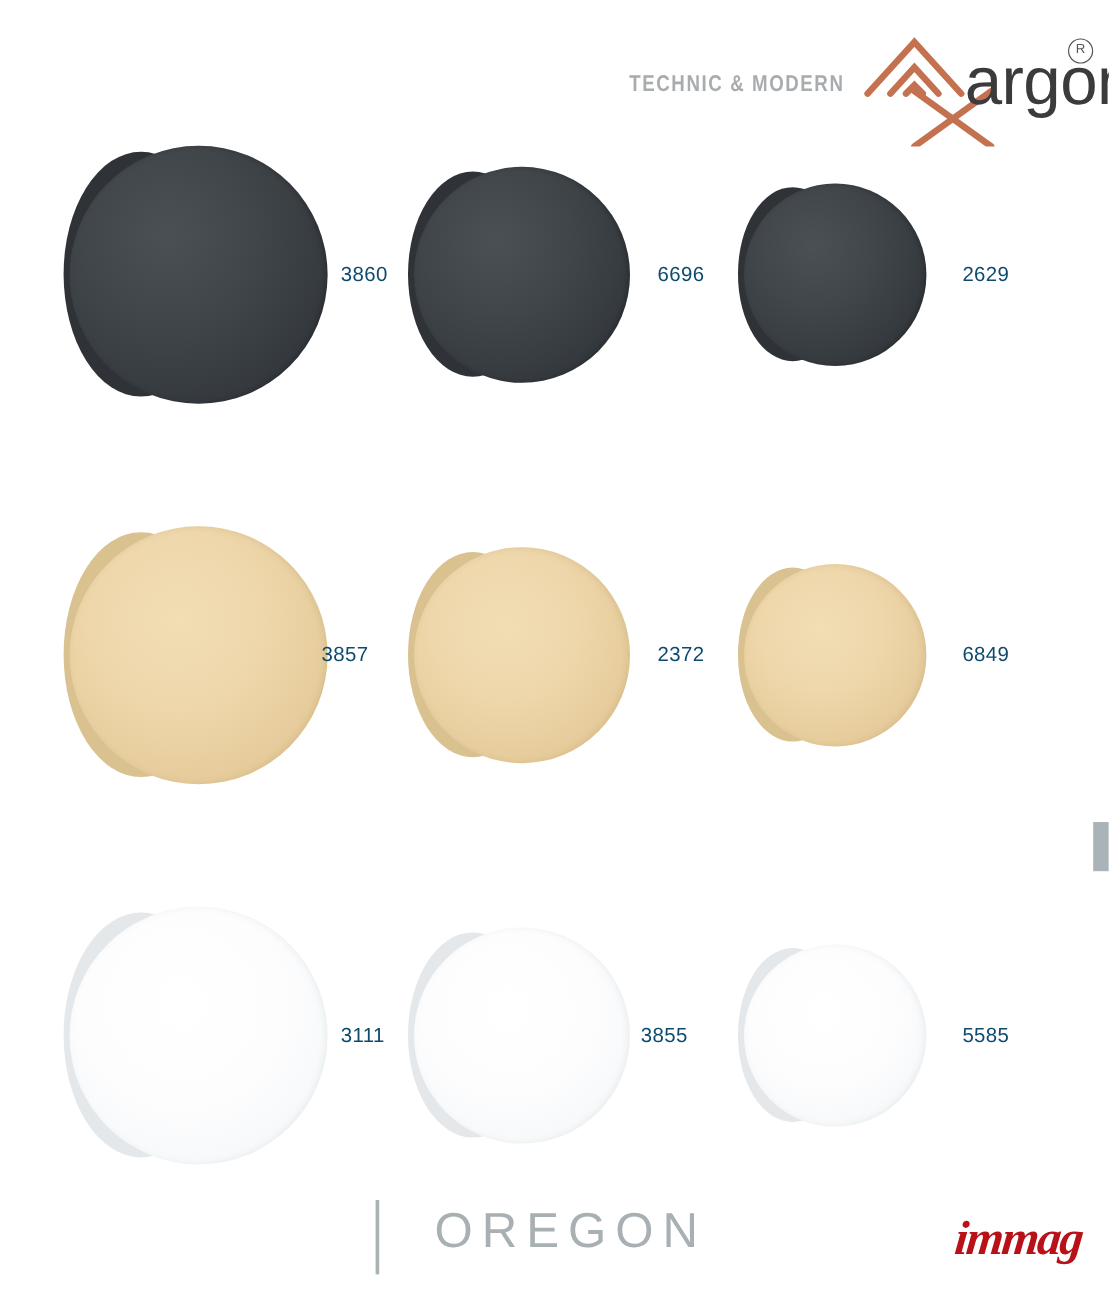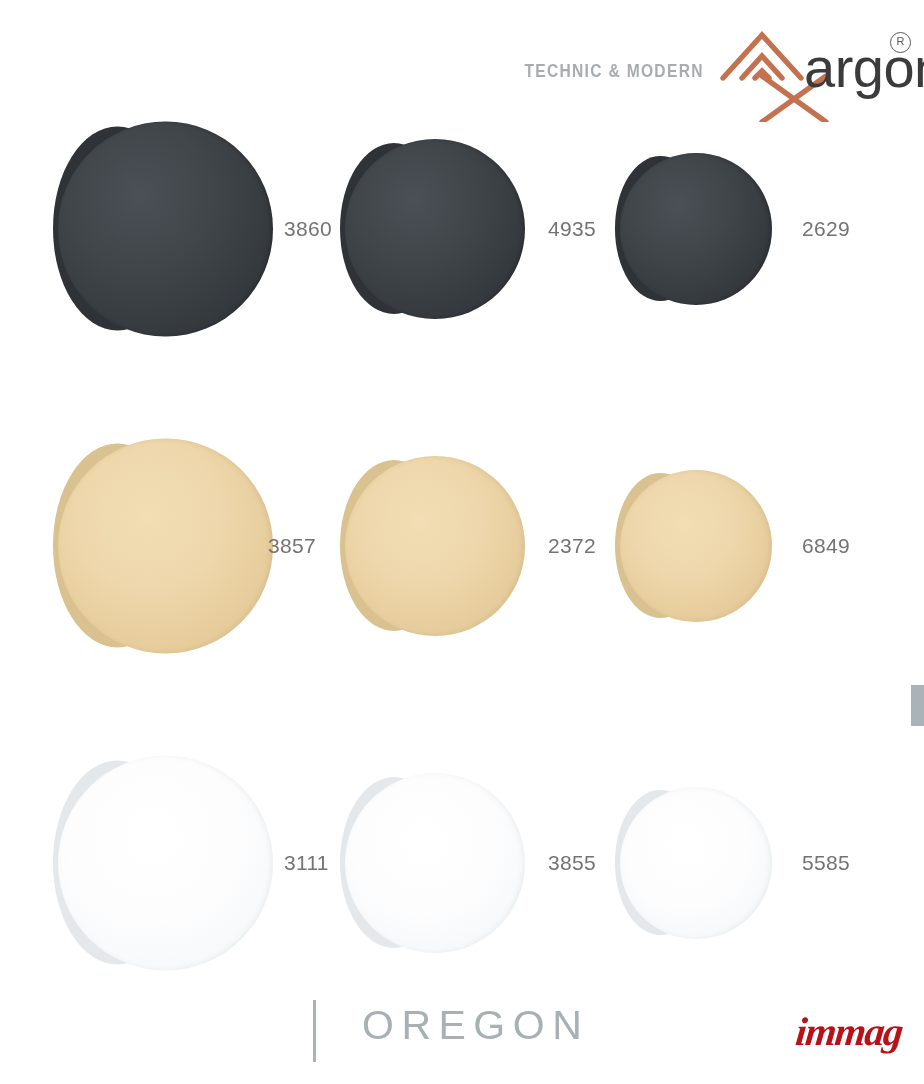--- a/index.html
+++ b/index.html
@@ -133,22 +133,22 @@
   .finish-white .lamp::before { background: #e4e8ea; }
   .finish-white .lamp-face {
     background: radial-gradient(ellipse 85% 85% at 44% 38%, #ffffff 0%, #fdfdfe 46%, #f6f8f9 76%, #eef1f3 100%);
     box-shadow: inset -2px 0 5px rgba(120,135,145,.10);
   }
 
   .code {
     position: absolute;
     top: 50%;
     transform: translateY(-50%);
-    font-size: 21px;
-    color: #737373;
+    font-size: 17px;
+    color: #0c4a6e;
     letter-spacing: 0.3px;
     white-space: nowrap;
   }
 
   
   .footer {
     position: absolute;
     left: 0;
     bottom: 0;
     width: 924px;
@@ -229,21 +229,21 @@
     </div>
     <div class="code" style="left:284px">3860</div>
 
     <div class="cell" style="left:345px;width:180px">
       <div class="cell-lamp-wrap" style="left:0">
         <div class="lamp" style="width:180px;height:180px">
           <div class="lamp-face"></div>
         </div>
       </div>
     </div>
-    <div class="code" style="left:548px">4935</div>
+    <div class="code" style="left:548px">6696</div>
 
     <div class="cell" style="left:620px;width:152px">
       <div class="cell-lamp-wrap" style="left:0">
         <div class="lamp" style="width:152px;height:152px">
           <div class="lamp-face"></div>
         </div>
       </div>
     </div>
     <div class="code" style="left:802px">2629</div>
   </div>
@@ -287,21 +287,21 @@
     </div>
     <div class="code" style="left:284px">3111</div>
 
     <div class="cell" style="left:345px;width:180px">
       <div class="cell-lamp-wrap" style="left:0">
         <div class="lamp" style="width:180px;height:180px">
           <div class="lamp-face"></div>
         </div>
       </div>
     </div>
-    <div class="code" style="left:548px">3855</div>
+    <div class="code" style="left:534px">3855</div>
 
     <div class="cell" style="left:620px;width:152px">
       <div class="cell-lamp-wrap" style="left:0">
         <div class="lamp" style="width:152px;height:152px">
           <div class="lamp-face"></div>
         </div>
       </div>
     </div>
     <div class="code" style="left:802px">5585</div>
   </div>

